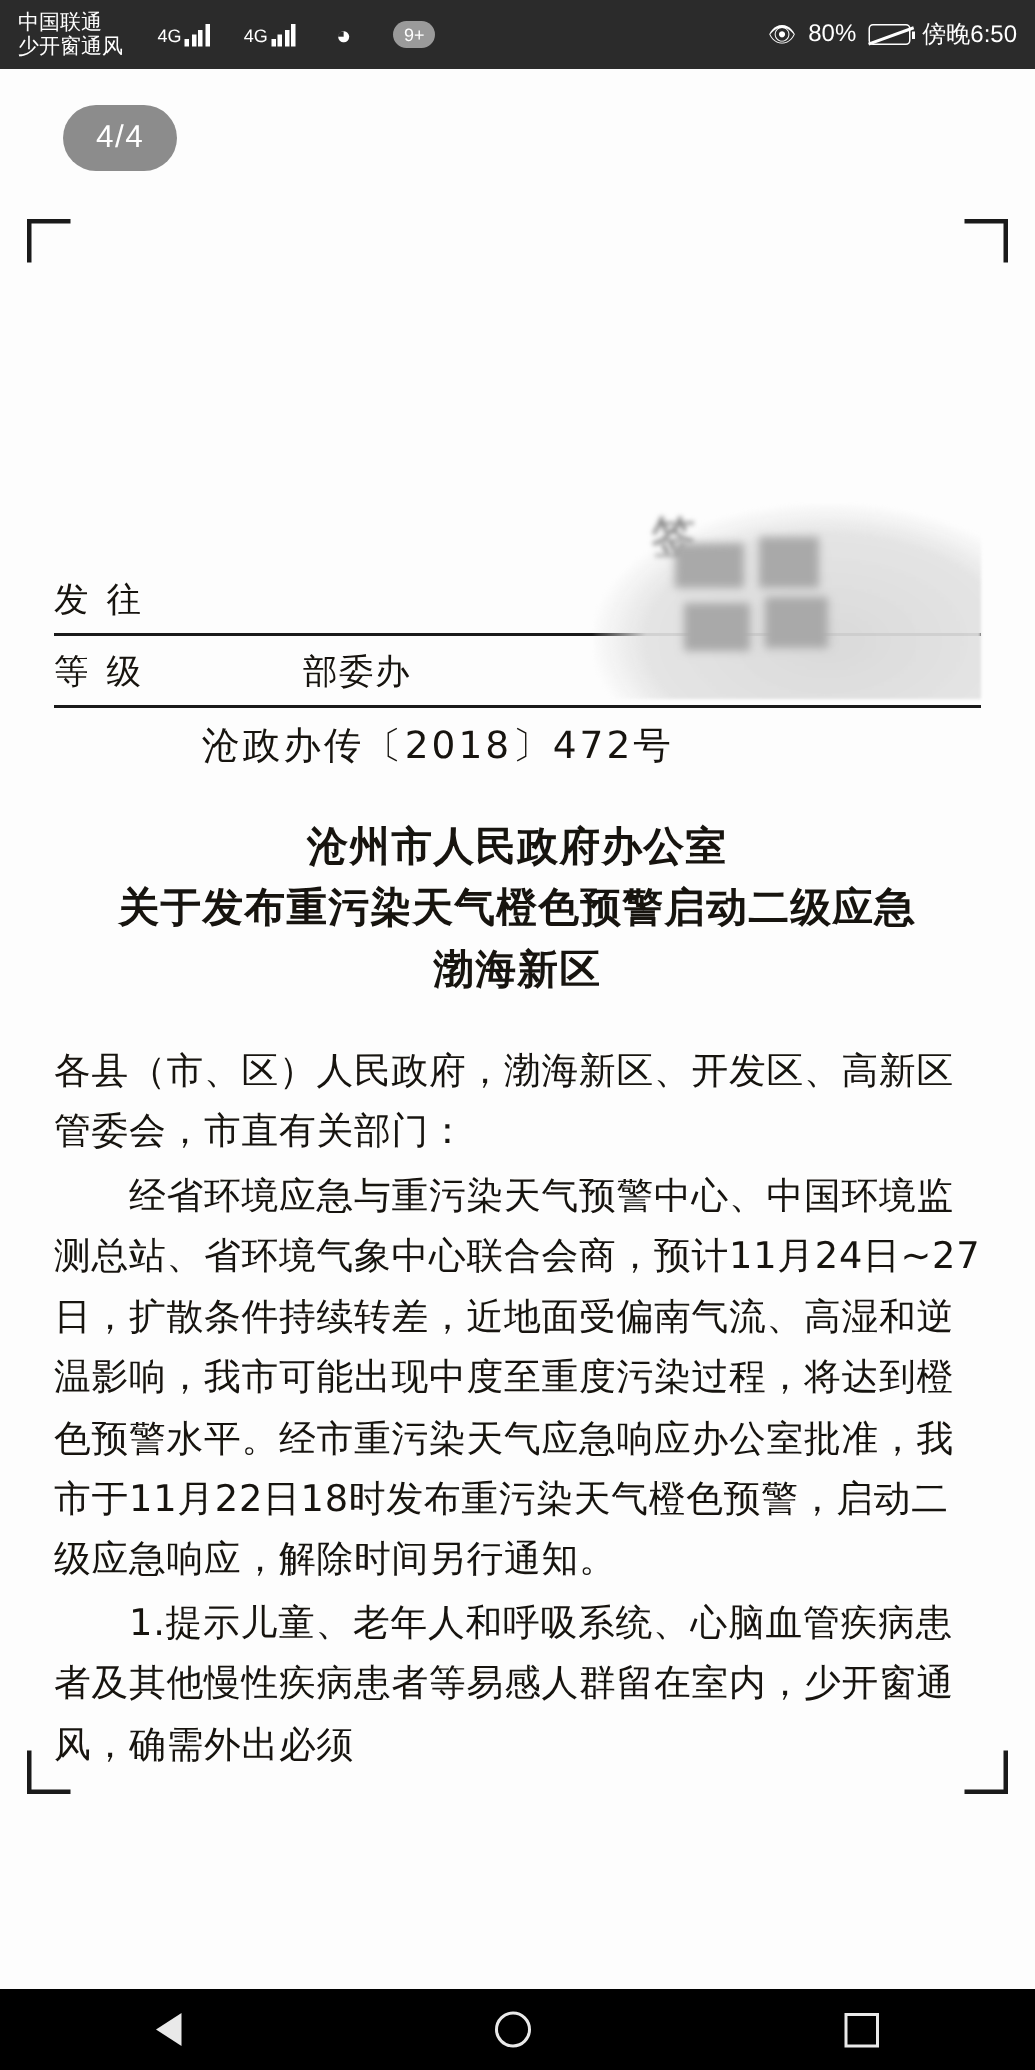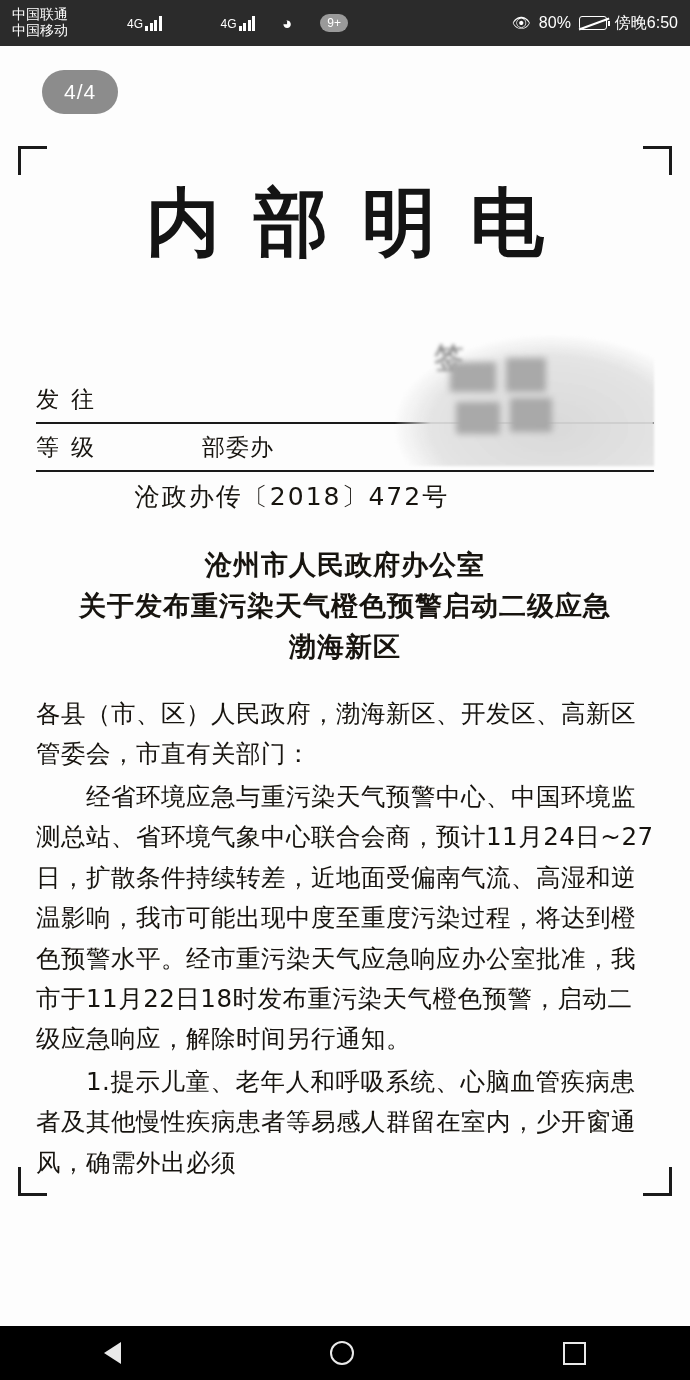--- a/index.html
+++ b/index.html
@@ -44,21 +44,20 @@
   .carriers {
     display: flex;
     flex-direction: column;
     line-height: 1.12;
     font-size: 14px;
   }
   .sig-group {
     display: flex;
     align-items: flex-end;
     gap: 2px;
-    margin-left: 36px;
   }
   .g4 {
     font-size: 12px;
     line-height: 1;
     margin-bottom: 1px;
   }
   .bars {
     display: flex;
     align-items: flex-end;
     gap: 1.5px;
@@ -287,21 +286,21 @@
 </style>
 </head>
 <body>
 
 <div class="phone">
 
   <div class="statusbar">
     <div class="sb-left">
       <div class="carriers">
         <span>中国联通</span>
-        <span>中国移动</span>
+        <span>少开窗通风</span>
       </div>
       <div class="sig-group">
         <span class="g4">4G</span>
         <span class="bars">
             <i></i>
             <i></i>
             <i></i>
             <i></i>
           </span>
       </div>
@@ -327,21 +326,20 @@
     </div>
   </div>
 
   <div class="doc">
 
     <span class="mark tl"></span>
     <span class="mark tr"></span>
     <span class="mark bl"></span>
     <span class="mark br"></span>
 
-    <div class="doc-title">内部明电</div>
 
     <div class="fields">
       <div class="field-row">
         <span class="lbl">发往</span>
         <span class="val"></span>
       </div>
       <div class="field-row">
         <span class="lbl">等级</span>
         <span class="val">部委办</span>
       </div>

